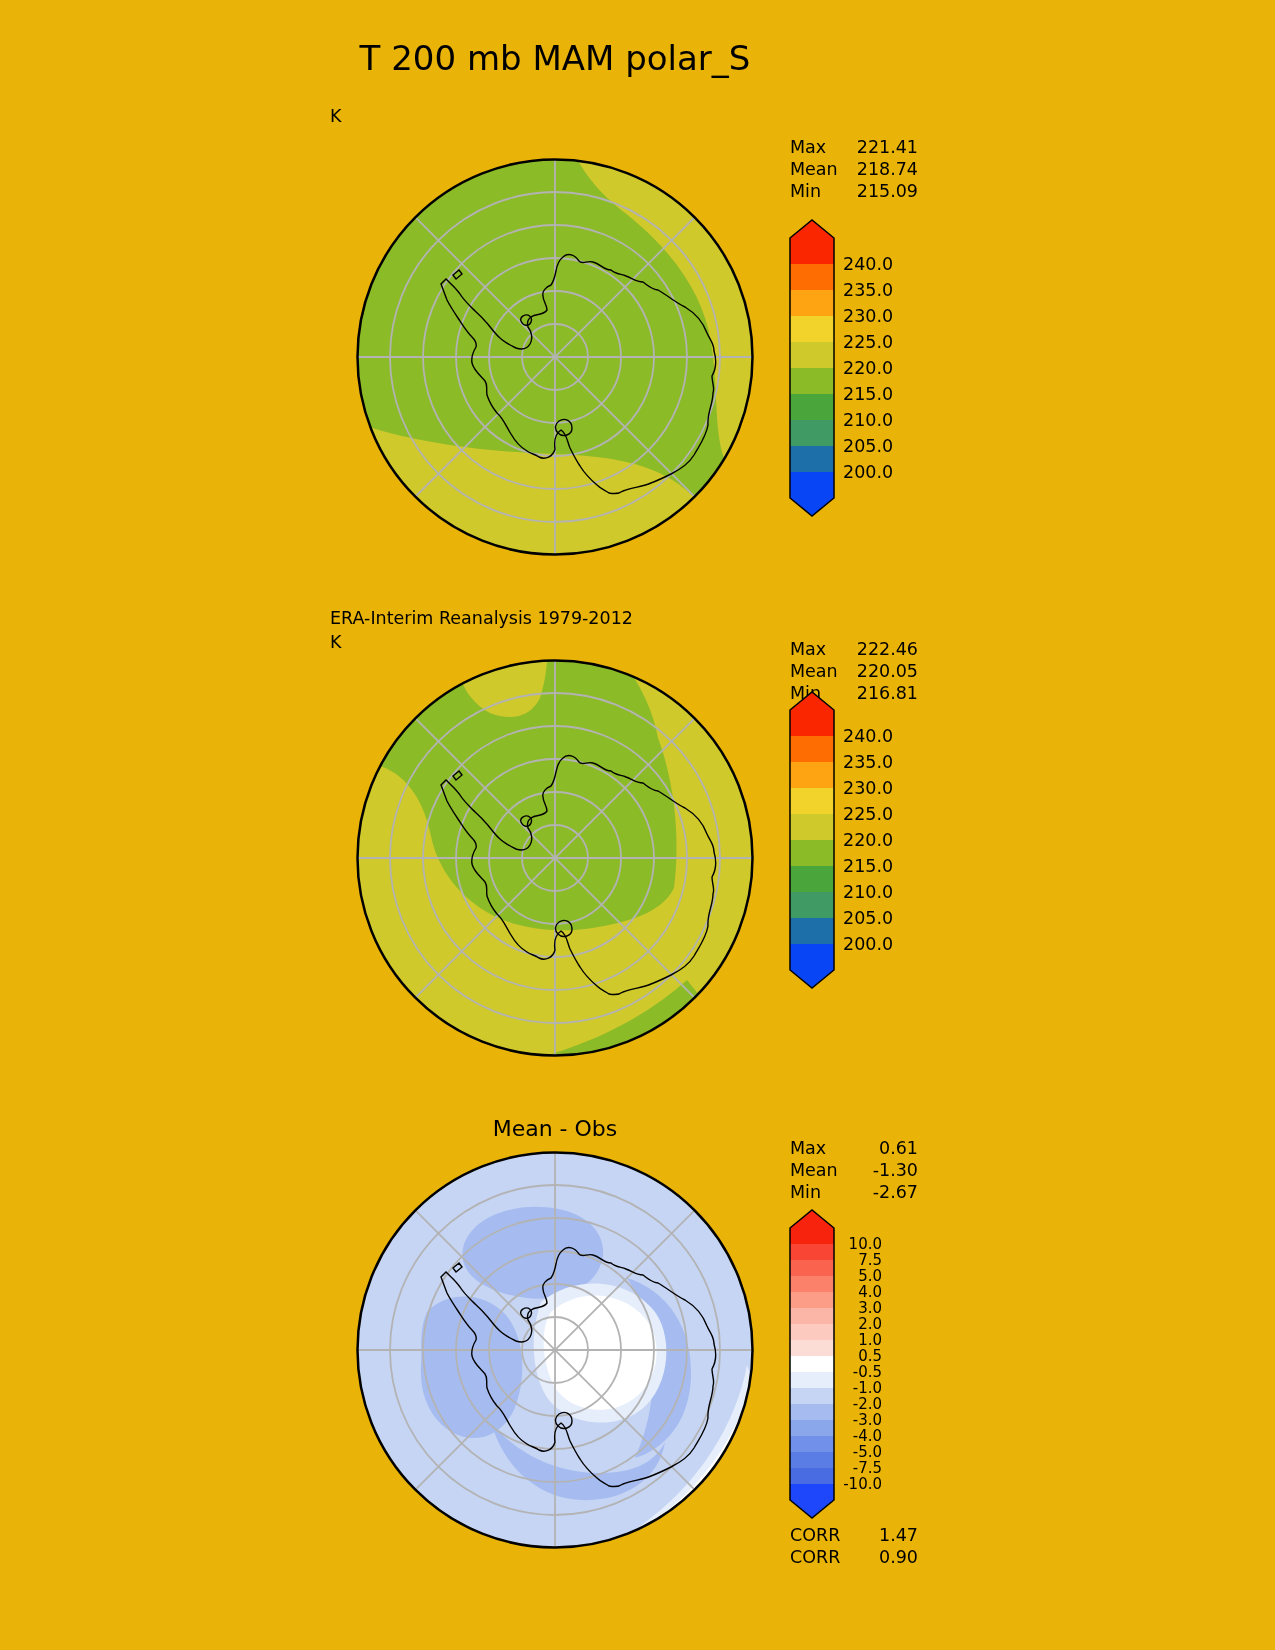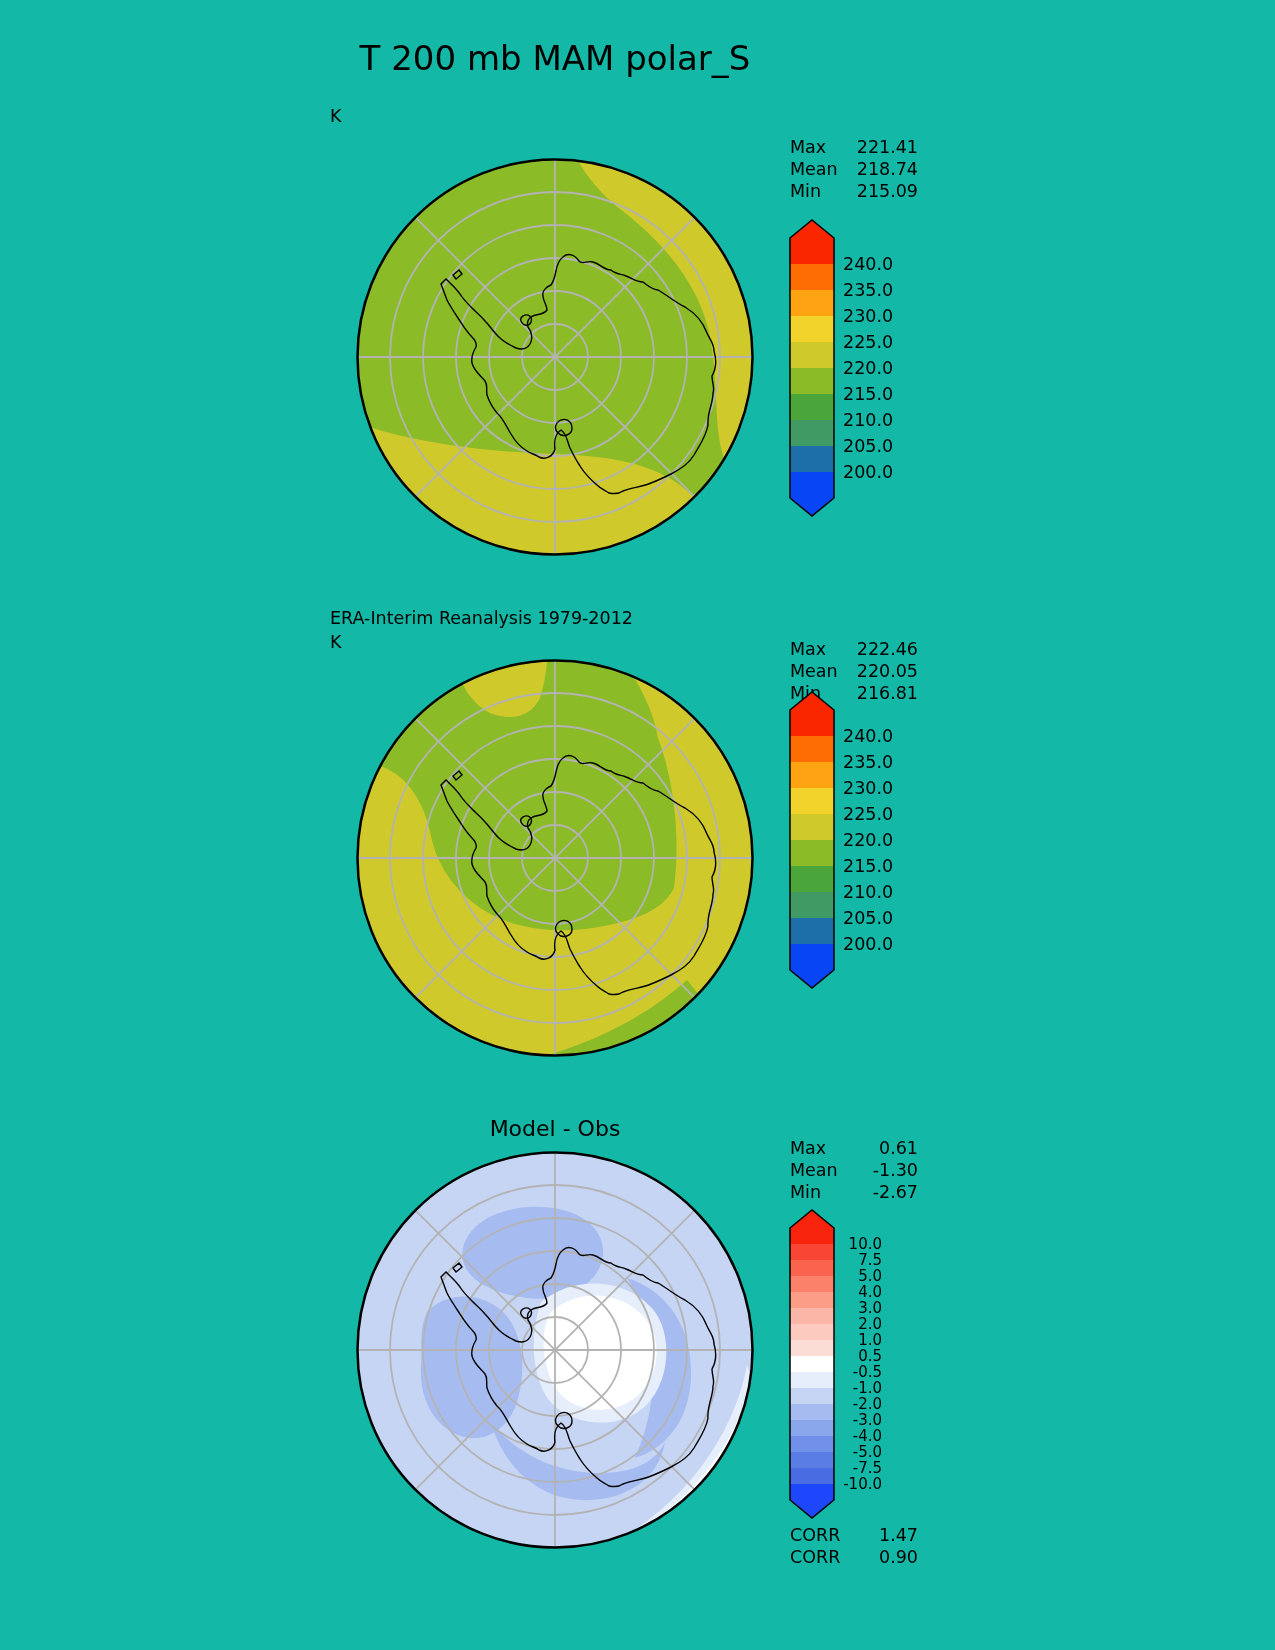--- a/index.html
+++ b/index.html
@@ -1,16 +1,16 @@
 <!DOCTYPE html>
 <html><head>
 <meta charset="utf-8">
 <style>
   html,body{margin:0;padding:0;background:#ffffff;}
-  .canvas{position:relative;width:1275px;height:1650px;background:#14b8a6;
+  .canvas{position:relative;width:1275px;height:1650px;background:#eab308;
           font-family:"DejaVu Sans","Liberation Sans",sans-serif;color:#000;overflow:hidden;}
   .abs{position:absolute;}
   .page-title{left:155px;top:38px;width:800px;text-align:center;font-size:34px;}
   .panel-label{left:330px;width:430px;font-size:17.5px;line-height:24px;}
   .panel-units{font-size:17.5px;}
   .diff-title{left:355px;width:400px;text-align:center;font-size:22px;}
   .stats{left:790px;width:128px;font-size:17.5px;}
   .stats .row{display:flex;justify-content:space-between;height:22px;line-height:22px;}
   .stats .val{text-align:right;}
   svg{display:block;}
@@ -151,21 +151,21 @@
       <text x="55" y="80.3" font-size="17.5" text-anchor="start">235.0</text>
       <text x="55" y="106.3" font-size="17.5" text-anchor="start">230.0</text>
       <text x="55" y="132.3" font-size="17.5" text-anchor="start">225.0</text>
       <text x="55" y="158.3" font-size="17.5" text-anchor="start">220.0</text>
       <text x="55" y="184.3" font-size="17.5" text-anchor="start">215.0</text>
       <text x="55" y="210.3" font-size="17.5" text-anchor="start">210.0</text>
       <text x="55" y="236.3" font-size="17.5" text-anchor="start">205.0</text>
       <text x="55" y="262.3" font-size="17.5" text-anchor="start">200.0</text>
     </svg>
 
-  <div class="abs diff-title" style="top:1116px;">Model - Obs</div>
+  <div class="abs diff-title" style="top:1116px;">Mean - Obs</div>
 
   <svg class="map" style="left:355px;top:1150px;" width="400" height="400" viewBox="0 0 400 400">
     <g clip-path="url(#mapclip)">
       <rect x="0" y="0" width="400" height="400" fill="#c6d5f4"></rect>
       <path d="M108,98 C116,64 166,50 208,60 C240,68 254,92 246,114 C238,138 206,152 172,148 C138,144 102,128 108,98 Z" fill="#a6bcf0"></path>
       <path d="M72,162 C92,140 130,142 150,164 C168,184 172,220 162,252 C154,278 130,294 106,286 C82,278 64,252 66,216 C67,196 64,180 72,162 Z" fill="#a6bcf0"></path>
       <path d="M272,128 C312,140 338,178 336,228 C334,270 312,298 280,308 C296,272 302,232 295,192 C290,166 283,145 272,128 Z" fill="#a6bcf0"></path>
       <path d="M136,272 C164,308 212,328 262,322 C286,319 302,308 310,292 C304,330 268,352 226,350 C182,348 148,316 136,272 Z" fill="#a6bcf0"></path>
       <path d="M-10,225 C-2,285 25,345 75,392 L40,425 L-30,425 Z" fill="#e6edfb"></path>
       <path d="M392,215 C380,280 335,350 260,392 L300,430 L420,300 Z" fill="#e6edfb"></path>

